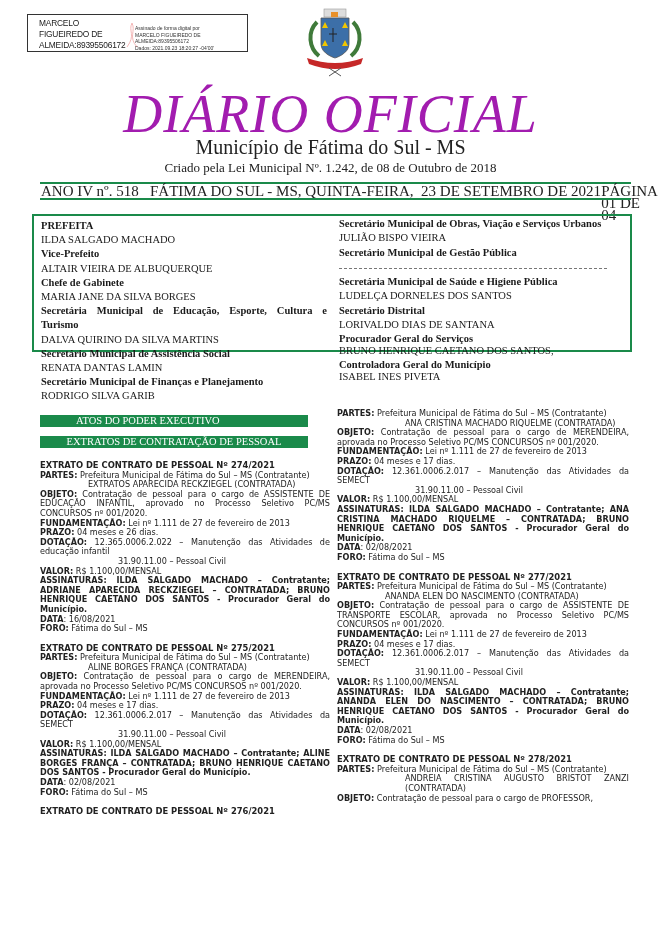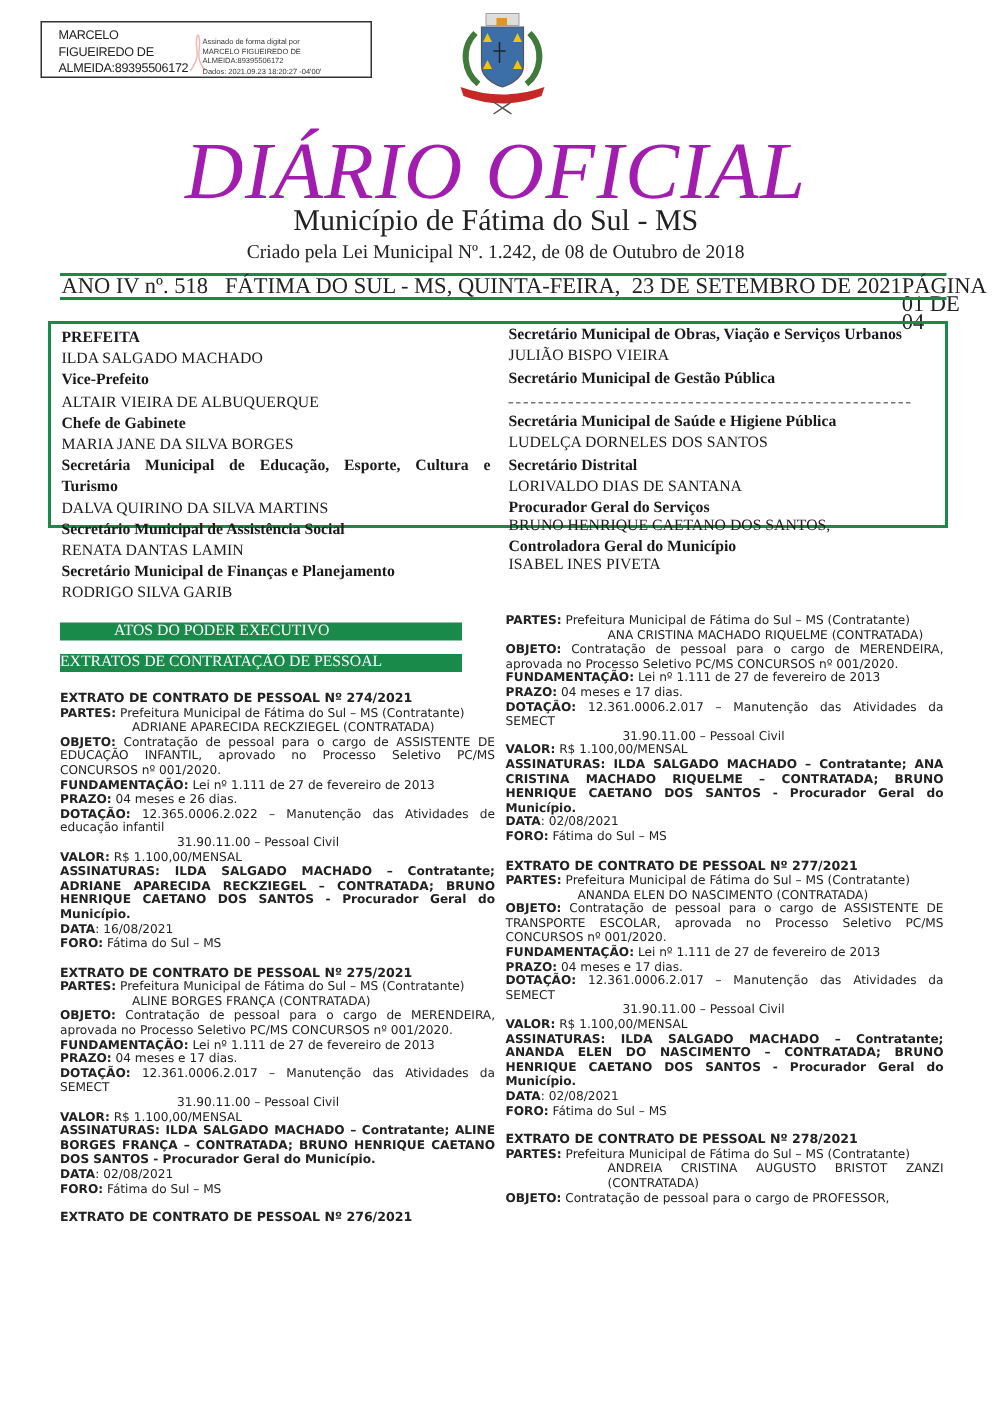--- a/index.html
+++ b/index.html
@@ -94,27 +94,27 @@
     <div class="bt">Secretário Distrital</div>
     <div style="margin-bottom:1px">LORIVALDO DIAS DE SANTANA</div>
     <div class="bt" style="line-height:12px">Procurador Geral do Serviços</div>
     <div style="line-height:12px;margin-bottom:2px">BRUNO HENRIQUE CAETANO DOS SANTOS,</div>
     <div class="bt" style="line-height:12px">Controladora Geral do Município</div>
     <div style="line-height:12px">ISABEL INES PIVETA</div>
   </div>
 </div>
 
 <div class="band" style="top:415px;padding-left:36px;box-sizing:border-box">ATOS DO PODER EXECUTIVO</div>
-<div class="band" style="top:436px;">EXTRATOS DE CONTRATAÇÃO DE PESSOAL</div>
+<div class="band" style="top:436px;text-align:center">EXTRATOS DE CONTRATAÇÃO DE PESSOAL</div>
 
 <div class="main-col" style="left:40px;top:461px;width:290px;">
   <div class="ext">
     <p class="ext-title">EXTRATO DE CONTRATO DE PESSOAL Nº 274/2021</p>
     <p><span class="b">PARTES:</span> <span>Prefeitura Municipal de Fátima do Sul – MS (Contratante)</span></p>
-    <p class="indent">ADRIANE APARECIDA RECKZIEGEL (CONTRATADA)</p>
+    <p class="indent">EXTRATOS APARECIDA RECKZIEGEL (CONTRATADA)</p>
     <p><span class="b">OBJETO:</span> <span>Contratação de pessoal para o cargo de ASSISTENTE DE EDUCAÇÃO INFANTIL, aprovado no Processo Seletivo PC/MS CONCURSOS nº 001/2020.</span></p>
     <p><span class="b">FUNDAMENTAÇÃO:</span> <span>Lei nº 1.111 de 27 de fevereiro de 2013</span></p>
     <p><span class="b">PRAZO:</span> <span>04 meses e 26 dias.</span></p>
     <p><span class="b">DOTAÇÃO:</span> <span>12.365.0006.2.022 – Manutenção das Atividades de educação infantil</span></p>
     <p class="indent2">31.90.11.00 – Pessoal Civil</p>
     <p><span class="b">VALOR:</span> <span>R$ 1.100,00/MENSAL</span></p>
     <p class="b"><span>ASSINATURAS:</span> <span>ILDA SALGADO MACHADO – Contratante; ADRIANE APARECIDA RECKZIEGEL – CONTRATADA; BRUNO HENRIQUE CAETANO DOS SANTOS - Procurador Geral do Município.</span></p>
     <p><span class="b">DATA</span><span>: 16/08/2021</span></p>
     <p><span class="b">FORO:</span> <span>Fátima do Sul – MS</span></p>
   </div>

